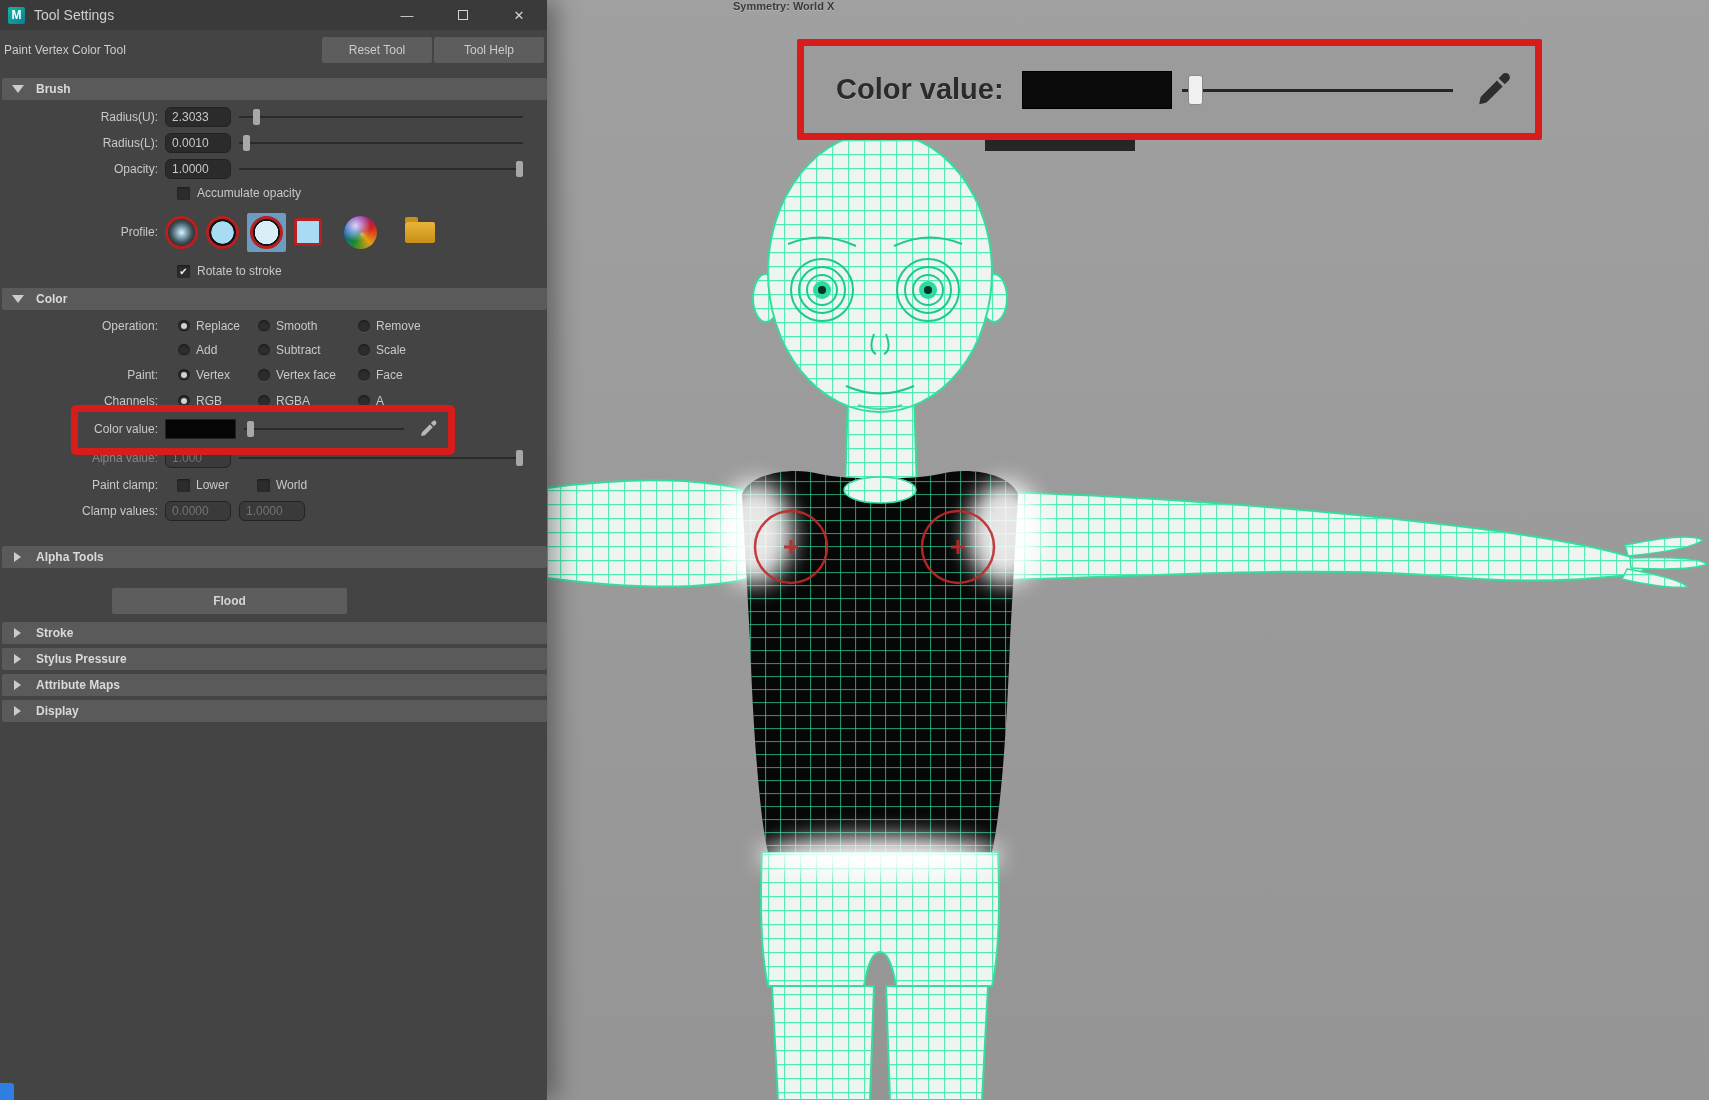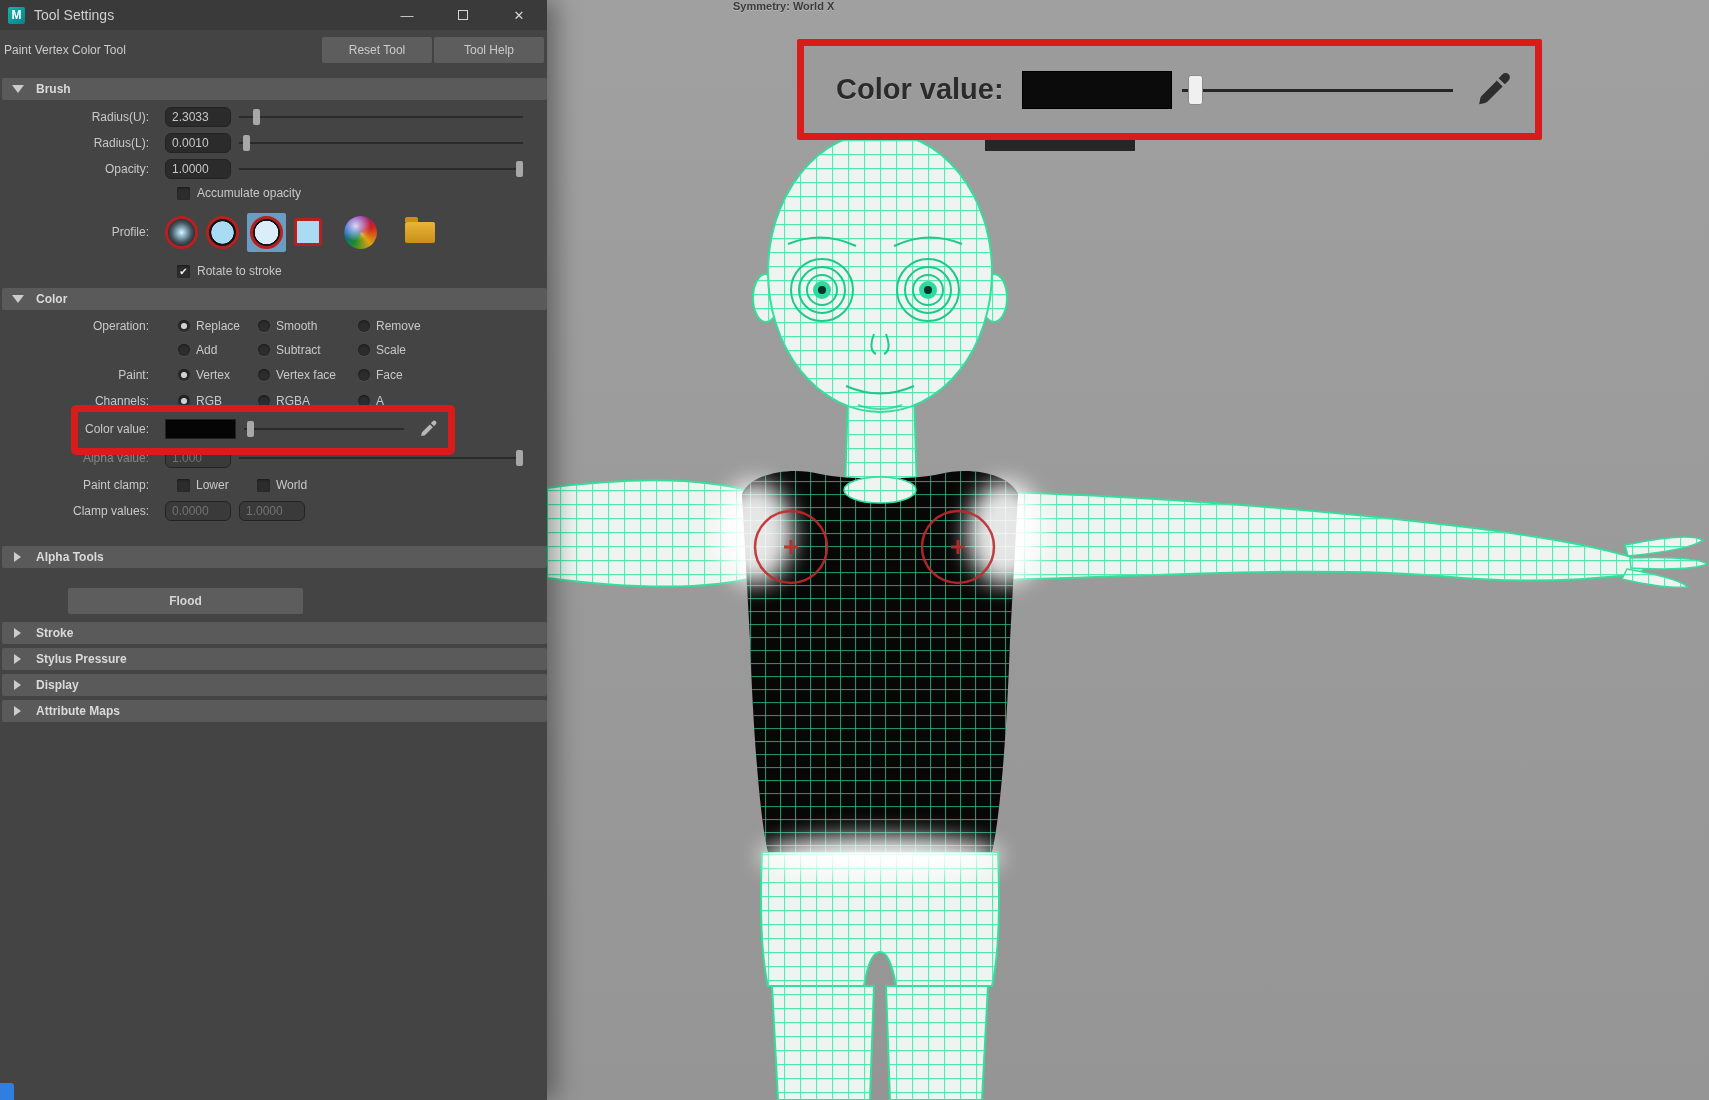--- a/index.html
+++ b/index.html
@@ -35,21 +35,21 @@
   .frame{height:22px;background:#5a5a5a;border-radius:2px;margin:4px 0 4px 2px;display:flex;align-items:center;padding-left:10px;gap:12px;}
   .frame .fh-label{font-weight:bold;color:#dadada;}
   .frame.mt8{margin-top:8px;}
   .frame.mt6{margin-top:6px;text-align:center;}
   .frame.mt22{margin-top:22px;}
   .tri-down{width:0;height:0;border-left:6px solid transparent;border-right:6px solid transparent;border-top:8px solid #ccc;}
   .tri-right{width:0;height:0;border-top:5px solid transparent;border-bottom:5px solid transparent;border-left:7px solid #ccc;margin:0 3px 0 2px;}
 
   .row{display:flex;align-items:center;height:26px;}
   .row.h22{height:22px;}.row.h24{height:24px;}.row.h28{height:28px;}.row.h30{height:30px;}.row.h56{height:56px;}
-  .rlabel{width:165px;text-align:right;padding-right:16px;color:#c8c8c8;flex:none;}
+  .rlabel{width:165px;text-align:right;padding-right:7px;color:#c8c8c8;flex:none;}
   .rlabel.dim{color:#858585;}
   .nfield{width:66px;height:20px;background:#2b2b2b;border:1px solid #232323;border-radius:6px;color:#c8c8c8;padding:0 6px;font:12px "Liberation Sans",sans-serif;margin-right:8px;flex:none;}
   .nfield.dis{background:#3a3a3a;color:#737373;}
   .slider{position:relative;height:16px;flex:1;margin-right:24px;}
   .slider.wfix{flex:none;width:160px;margin-right:8px;}
   .slider .track{position:absolute;left:0;right:0;top:7px;height:2px;background:#2a2a2a;}
   .slider .handle{position:absolute;top:0;width:7px;height:16px;background:#a8a8a8;border-radius:2px;}
 
   .checkbox{width:13px;height:13px;background:#2c2c2c;border-radius:2px;box-shadow:inset 0 1px 2px #1a1a1a;flex:none;}
   .checkbox.checked{color:#eee;font-size:11px;line-height:13px;text-align:center;}
@@ -72,21 +72,21 @@
   .p4{width:28px;height:28px;border:3px solid #b62020;border-radius:3px;background:#a9dcf2;flex:none;}
   .p5{border-radius:50%;background:conic-gradient(from 210deg,#1c8a2e,#0f57c0,#7a1fa0,#d02020,#e0a012,#1c8a2e);position:relative;overflow:hidden;margin-left:14px;}
   .p5::after{content:"";position:absolute;inset:0;border-radius:50%;background:radial-gradient(circle at 35% 30%,rgba(255,255,255,.8),rgba(255,255,255,0) 48%);}
   .folder{position:relative;width:30px;height:21px;background:linear-gradient(#e8b437,#c98f1a);border-radius:2px;margin-left:20px;flex:none;}
   .folder::before{content:"";position:absolute;top:-5px;left:0;width:13px;height:5px;background:#c98f1a;border-radius:2px 2px 0 0;}
 
   .swatch{width:71px;height:20px;background:#050505;border:1px solid #222;margin-right:8px;flex:none;}
   .dropper{margin-left:6px;flex:none;}
 
   .floodwrap{margin-top:20px;height:26px;}
-  .flood-btn{margin-left:68px;width:235px;height:26px;background:#5d5d5d;border:none;border-radius:2px;color:#d5d5d5;font:12px "Liberation Sans",sans-serif;font-weight:bold;}
+  .flood-btn{margin-left:112px;width:235px;height:26px;background:#5d5d5d;border:none;border-radius:2px;color:#d5d5d5;font:12px "Liberation Sans",sans-serif;font-weight:bold;}
 
   .panel-redbox{position:absolute;left:71px;top:405px;width:384px;height:50px;border:7px solid #d81b1b;border-radius:5px;z-index:10;}
   .taskbar-peek{position:absolute;left:0;bottom:0;width:14px;height:17px;background:#2f7fe0;border-radius:0 3px 0 0;z-index:20;}
 </style>
 </head>
 <body>
 
 <div class="viewport">
   <div class="symmetry">Symmetry: World X</div>
 
@@ -395,23 +395,23 @@
   <div class="frame mt8">
     <span class="tri-right"></span>
     <span class="fh-label">Stroke</span>
   </div>
   <div class="frame">
     <span class="tri-right"></span>
     <span class="fh-label">Stylus Pressure</span>
   </div>
   <div class="frame">
     <span class="tri-right"></span>
-    <span class="fh-label">Display</span>
+    <span class="fh-label">Attribute Maps</span>
   </div>
   <div class="frame">
     <span class="tri-right"></span>
-    <span class="fh-label">Attribute Maps</span>
+    <span class="fh-label">Display</span>
   </div>
 
   <div class="taskbar-peek"></div>
 </div>
 
 <div class="panel-redbox"></div>
 
 </body></html>

